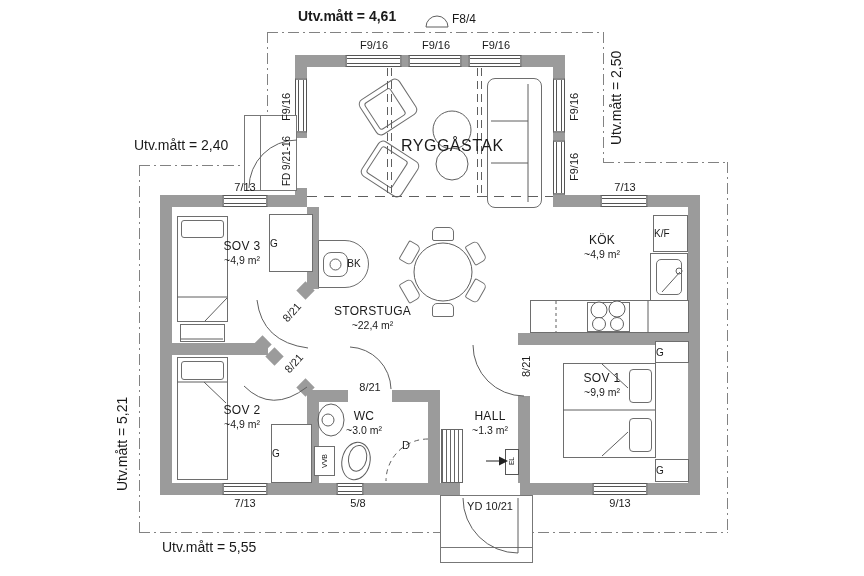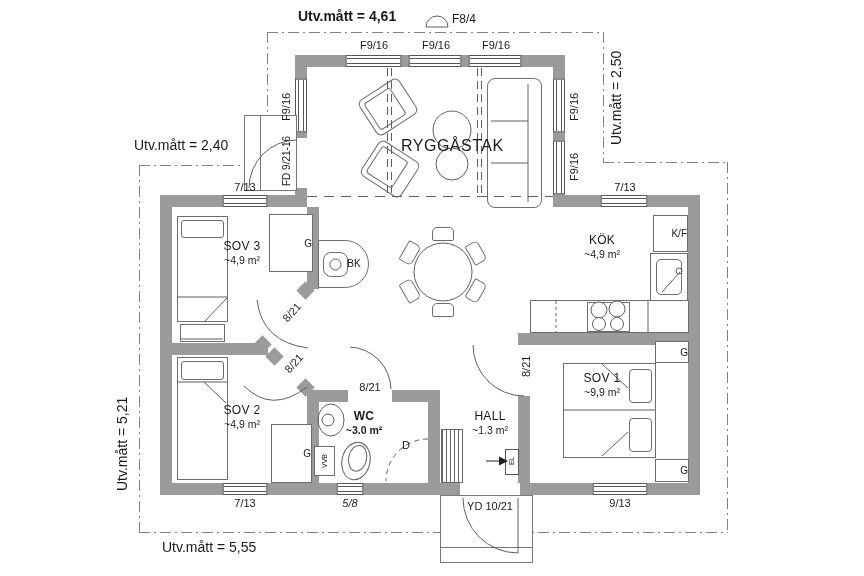--- a/index.html
+++ b/index.html
@@ -12,21 +12,21 @@
   .win-h{position:absolute;height:12px;background:#fff;border-top:1px solid #555;border-bottom:1px solid #555;
          border-left:2px solid #8a8a8a;border-right:2px solid #8a8a8a;box-sizing:border-box;z-index:3;}
   .win-h::before{content:"";position:absolute;left:0;right:0;top:2px;border-top:1px solid #555;}
   .win-h::after{content:"";position:absolute;left:0;right:0;bottom:2px;border-bottom:1px solid #555;}
   .win-v{position:absolute;width:12px;background:#fff;border-left:1px solid #555;border-right:1px solid #555;
          border-top:2px solid #8a8a8a;border-bottom:2px solid #8a8a8a;box-sizing:border-box;z-index:3;}
   .win-v::before{content:"";position:absolute;top:0;bottom:0;left:2px;border-left:1px solid #555;}
   .win-v::after{content:"";position:absolute;top:0;bottom:0;right:2px;border-right:1px solid #555;}
   .box{position:absolute;background:#fff;border:1px solid #6e6e6e;box-sizing:border-box;z-index:4;}
   .gbox{position:absolute;background:#fff;border:1px solid #6e6e6e;box-sizing:border-box;z-index:4;
-        display:flex;align-items:center;justify-content:flex-end;font-size:10px;}
+        display:flex;align-items:center;justify-content:flex-start;font-size:10px;}
   .chair{position:absolute;width:48px;height:42px;border:1px solid #6e6e6e;border-radius:6px;background:#fff;
          box-sizing:border-box;z-index:4;}
   .chair::after{content:"";position:absolute;left:4px;top:4px;right:11px;bottom:4px;border:1px solid #6e6e6e;border-radius:3px;}
   .dchair{position:absolute;width:22px;height:14px;border:1px solid #6e6e6e;border-radius:5px 5px 2px 2px;
           background:#fff;box-sizing:border-box;z-index:4;}
   .radiator{position:absolute;border:1px solid #666;box-sizing:border-box;z-index:4;
             background:repeating-linear-gradient(90deg,#666 0 1px,#fff 1px 4px);}
   .lbl{position:absolute;font-size:11px;line-height:1.15;text-align:center;white-space:nowrap;z-index:8;}
   .dim{font-size:14px;}
   .vlbl{position:absolute;writing-mode:vertical-rl;transform:rotate(180deg);font-size:11px;white-space:nowrap;
@@ -225,45 +225,49 @@
   <div class="lbl" style="left:351px;top:39px;width:46px;">F9/16</div>
   <div class="lbl" style="left:413px;top:39px;width:46px;">F9/16</div>
   <div class="lbl" style="left:473px;top:39px;width:46px;">F9/16</div>
   <div class="vlbl" style="left:279px;top:82px;width:14px;height:50px;">F9/16</div>
   <div class="vlbl" style="left:279px;top:130px;width:14px;height:62px;font-size:10px;">FD 9/21-16</div>
   <div class="vlbl" style="left:567px;top:82px;width:14px;height:50px;">F9/16</div>
   <div class="vlbl" style="left:567px;top:139px;width:14px;height:55px;">F9/16</div>
   <div class="lbl" style="left:222px;top:181px;width:46px;">7/13</div>
   <div class="lbl" style="left:602px;top:181px;width:46px;">7/13</div>
   <div class="lbl" style="left:222px;top:497px;width:46px;">7/13</div>
-  <div class="lbl" style="left:332px;top:497px;width:36px;font-style:italic;">5/8</div>
+  <div class="lbl" style="left:340px;top:497px;width:36px;">5/8</div>
   <div class="lbl" style="left:461px;top:500px;width:58px;z-index:8;">YD 10/21</div>
   <div class="lbl" style="left:596px;top:497px;width:48px;">9/13</div>
   <div class="lbl" style="left:350px;top:381px;width:40px;">8/21</div>
   <div class="lbl" style="left:274px;top:306px;width:36px;transform:rotate(-48deg);">8/21</div>
   <div class="lbl" style="left:276px;top:357px;width:36px;transform:rotate(-48deg);">8/21</div>
   <div class="vlbl" style="left:519px;top:348px;width:14px;height:36px;">8/21</div>
 
+  <div class="room" style="left:315px;top:304px;width:115px;">
+    <span class="rname">STORSTUGA</span>
+    <span class="rarea">~22,4 m²</span>
+  </div>
   <div class="room" style="left:567px;top:233px;width:70px;">
     <span class="rname">KÖK</span>
     <span class="rarea">~4,9 m²</span>
   </div>
   <div class="room" style="left:209px;top:239px;width:66px;">
     <span class="rname">SOV 3</span>
     <span class="rarea">~4,9 m²</span>
   </div>
   <div class="room" style="left:209px;top:403px;width:66px;">
     <span class="rname">SOV 2</span>
     <span class="rarea">~4,9 m²</span>
   </div>
   <div class="room" style="left:567px;top:371px;width:70px;">
     <span class="rname">SOV 1</span>
     <span class="rarea">~9,9 m²</span>
   </div>
-  <div class="room" style="left:341px;top:409px;width:46px;font-weight:bold;">
+  <div class="room" style="left:341px;top:409px;width:46px;">
     <span class="rname">WC</span>
     <span class="rarea">~3.0 m²</span>
   </div>
   <div class="room" style="left:461px;top:409px;width:58px;">
     <span class="rname">HALL</span>
     <span class="rarea">~1.3 m²</span>
   </div>
 
   <div class="lbl" style="left:401px;top:137px;width:66px;font-size:16px;letter-spacing:.5px;">RYGGÅSTAK</div>
   <div class="lbl" style="left:343px;top:258px;width:22px;font-size:10px;">BK</div>

